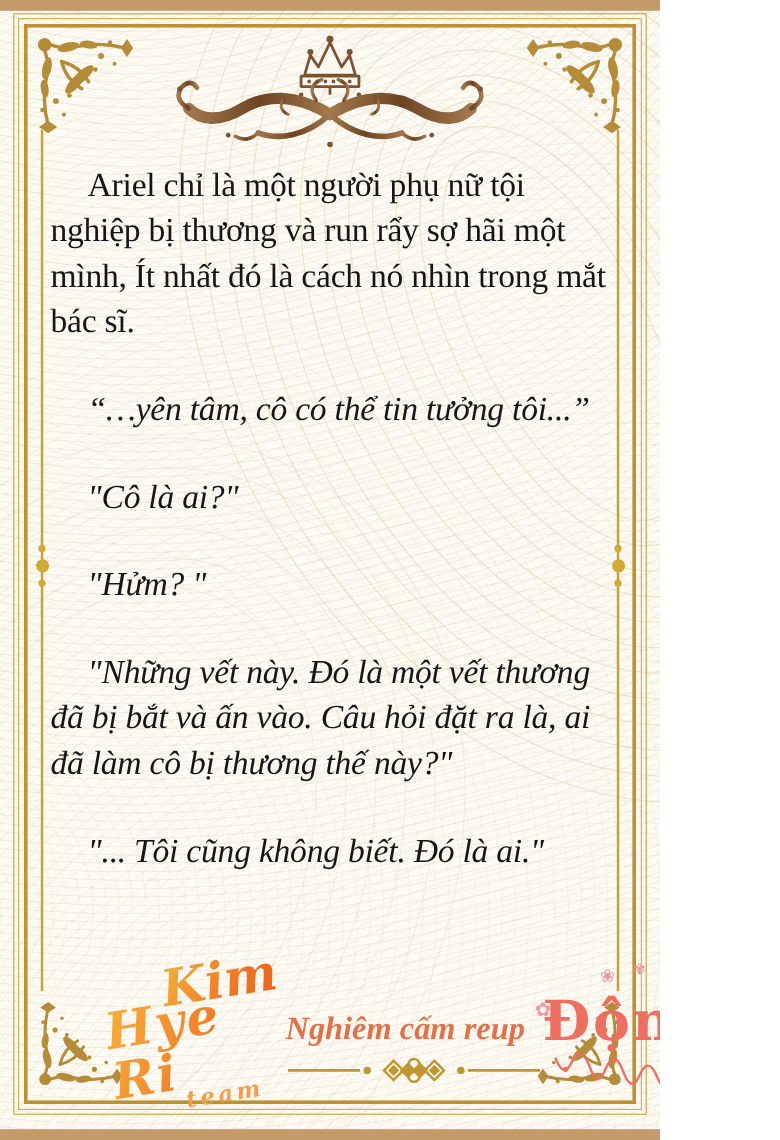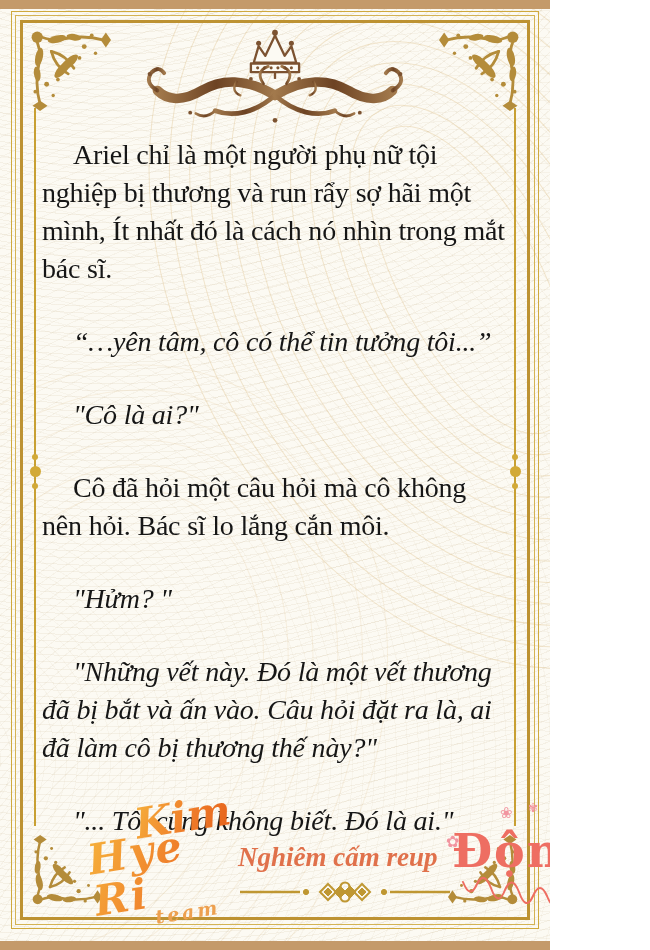--- a/index.html
+++ b/index.html
@@ -213,21 +213,20 @@
           <circle cx="248" cy="92" r="2"></circle>
         <circle cx="160" cy="100" r="2.4"></circle>
       </g>
     </svg>
   </div>
 
   <div class="text-block">
     <p class="normal">Ariel chỉ là một người phụ nữ tội nghiệp bị thương và run rẩy sợ hãi một mình, Ít nhất đó là cách nó nhìn trong mắt bác sĩ.</p>
     <p class="quote">“…yên tâm, cô có thể tin tưởng tôi...”</p>
     <p class="quote">"Cô là ai?"</p>
-    <p class="normal">Cô đã hỏi một câu hỏi mà cô không nên hỏi. Bác sĩ lo lắng cắn môi.</p>
     <p class="quote">"Hửm? "</p>
     <p class="quote">"Những vết này. Đó là một vết thương đã bị bắt và ấn vào. Câu hỏi đặt ra là, ai đã làm cô bị thương thế này?"</p>
     <p class="quote">"... Tôi cũng không biết. Đó là ai."</p>
   </div>
 
   <div class="footer">
 
     <div class="kimlogo">
       <div class="l1 w1">Kim</div>
       <div class="l2 w2"><span>Hye</span> <span>Ri</span></div>

